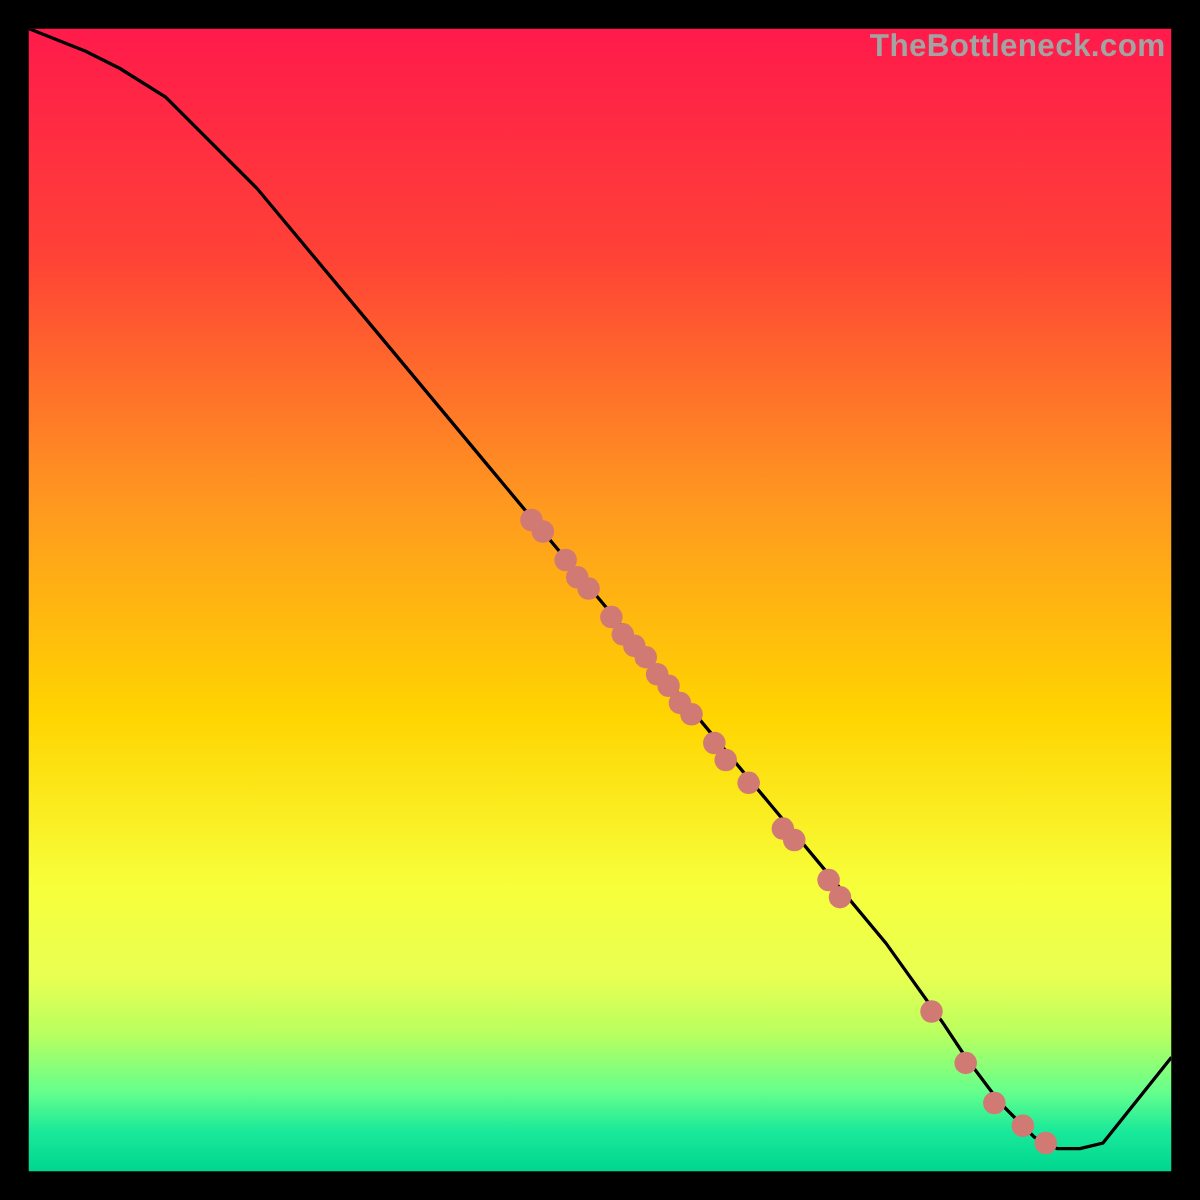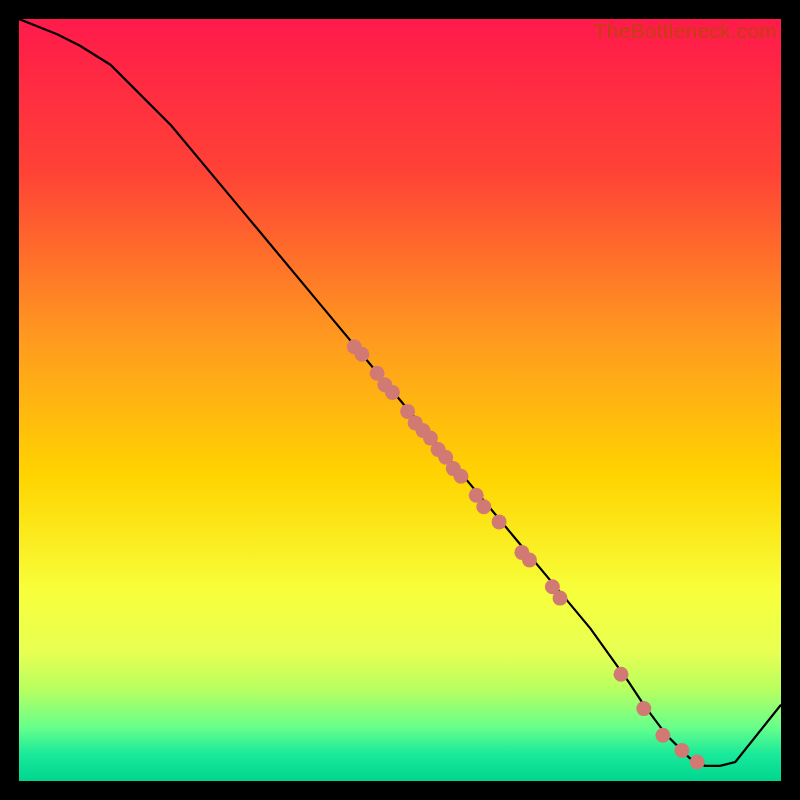--- a/index.html
+++ b/index.html
@@ -16,23 +16,23 @@
     left: 19px;
     top: 19px;
     width: 762px;
     height: 762px;
     background: #000;
   }
   .watermark {
     position: absolute;
     top: 0px;
     right: 4px;
-    color: #c2410c;
+    color: #a3a3a3;
     font-size: 21px;
-    font-weight: 400;
+    font-weight: 700;
     letter-spacing: 0.2px;
   }
   svg {
     position: absolute;
     left: 0;
     top: 0;
   }
 </style>
 </head>
 <body>

